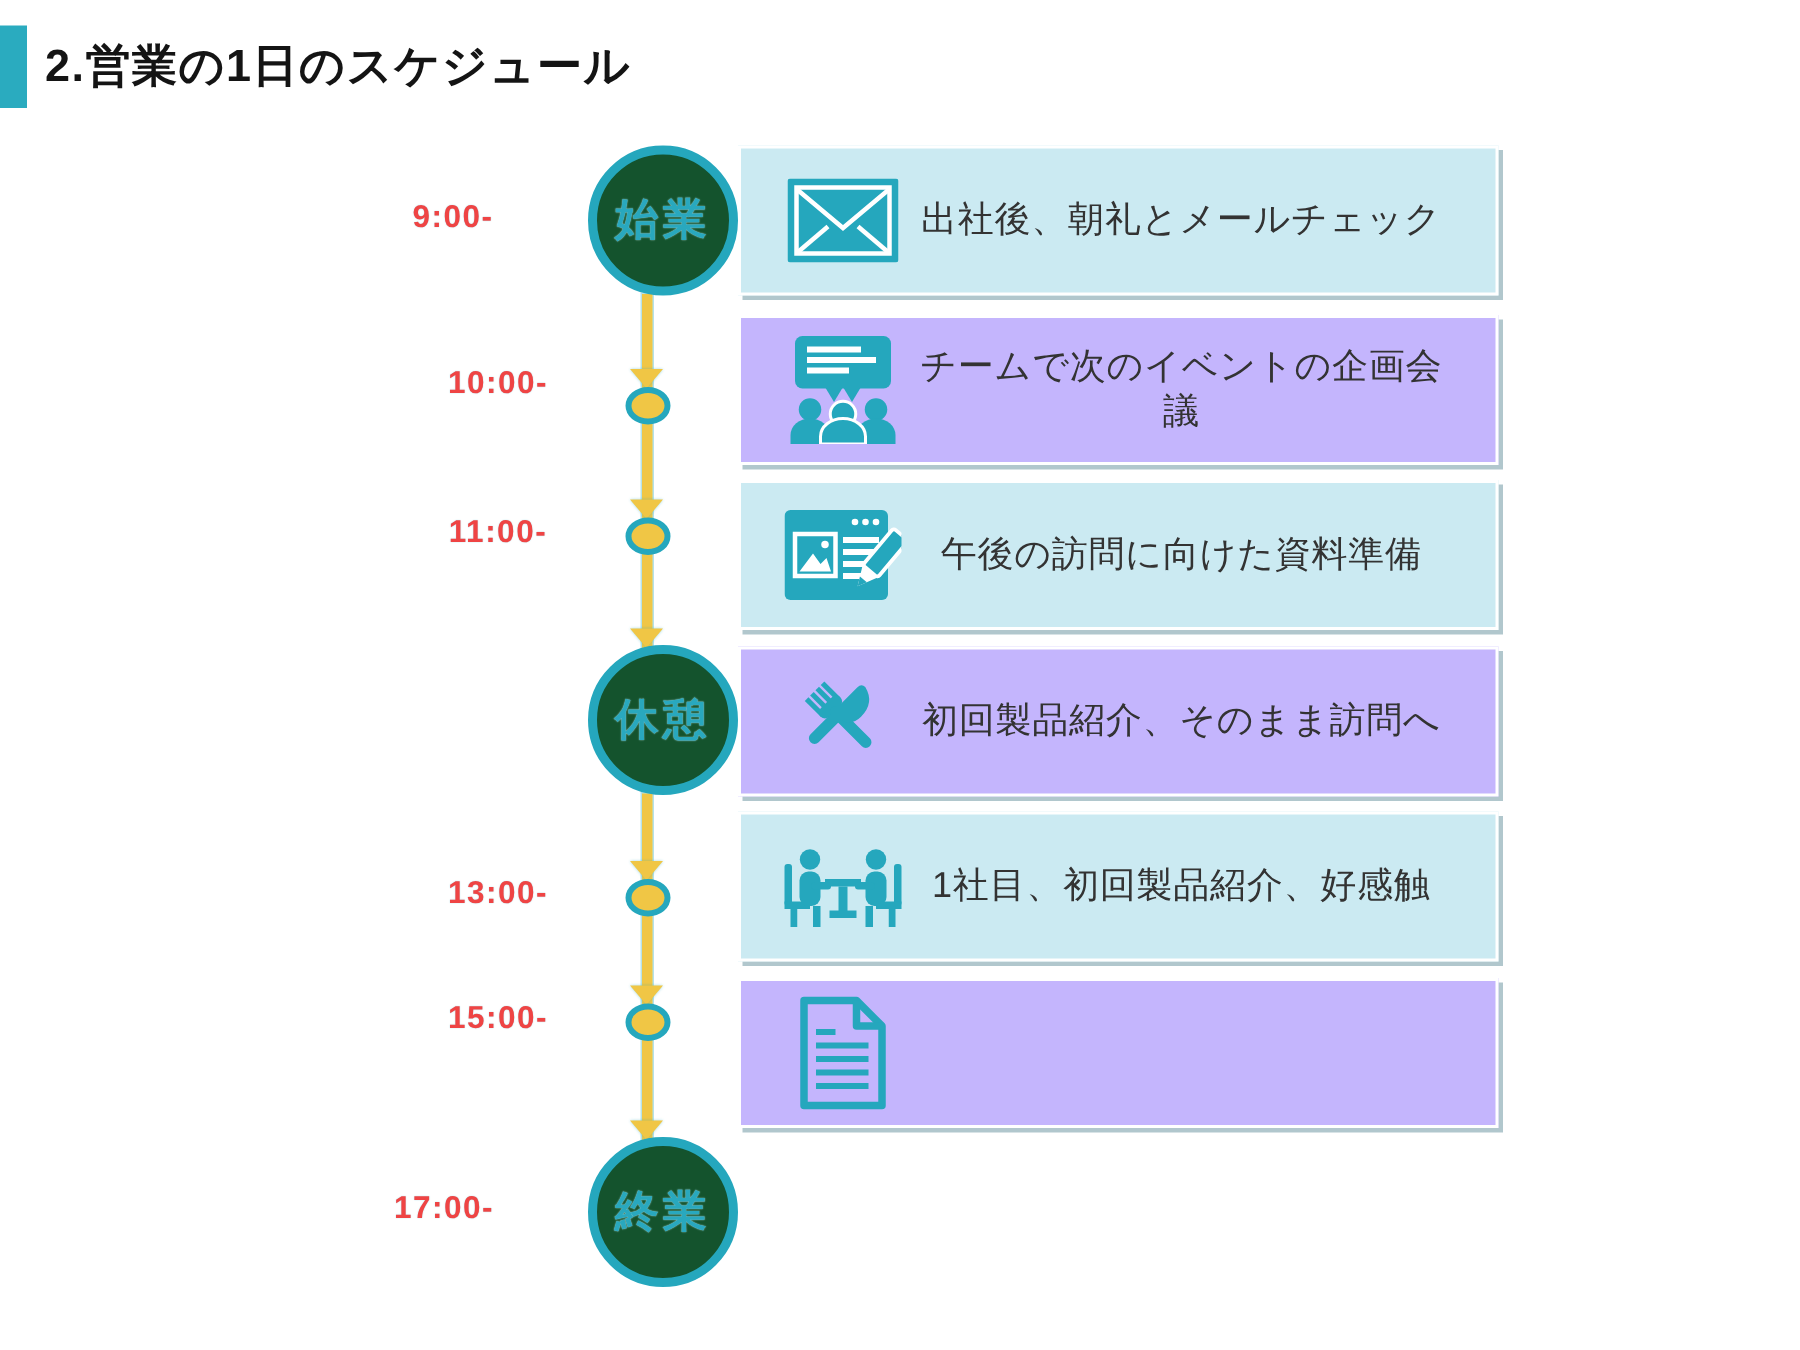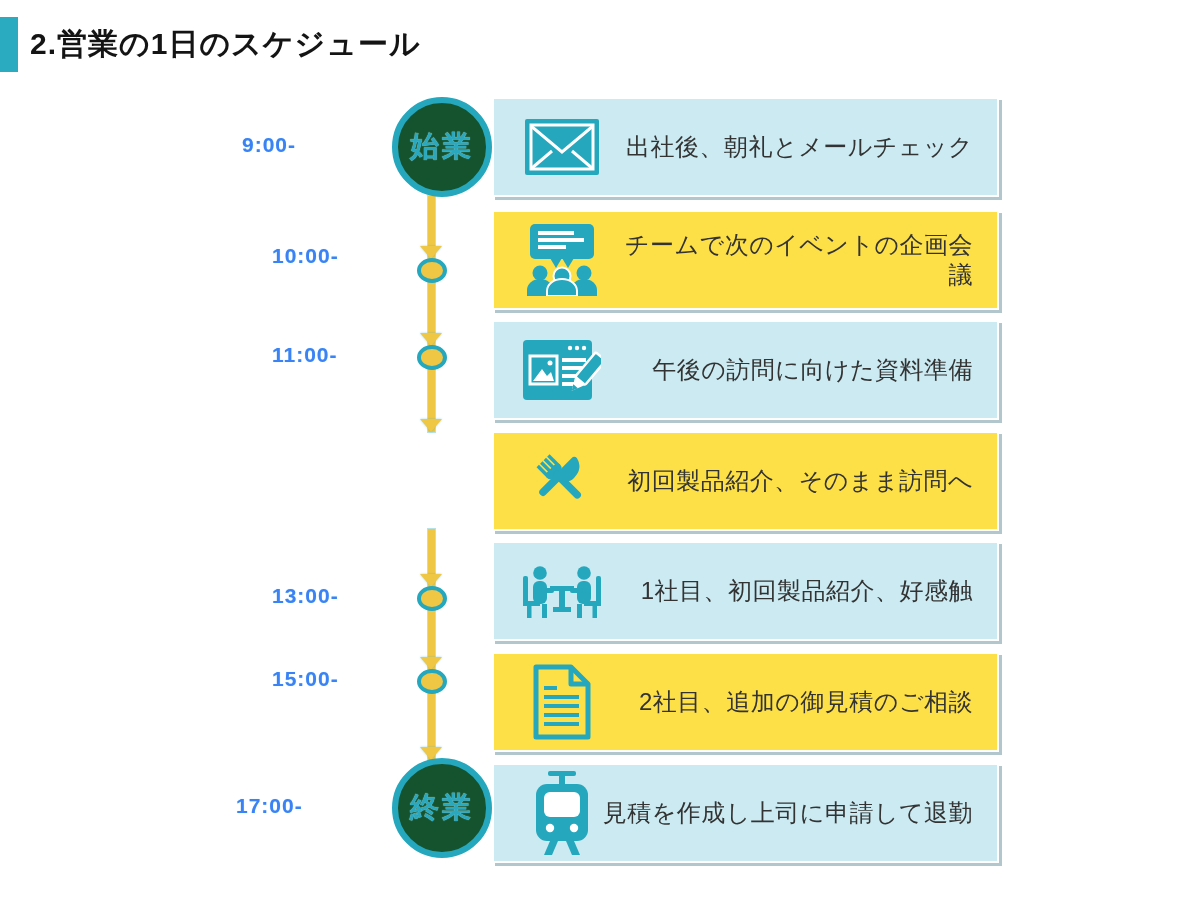--- a/index.html
+++ b/index.html
@@ -18,30 +18,30 @@
     border-left:11px solid transparent;border-right:11px solid transparent;border-top:13px solid #f0c645;
     filter:drop-shadow(0 0 1px rgba(42,171,191,.45));}
   
   .circle-node{position:absolute;left:392px;width:100px;height:100px;border-radius:50%;
     border:6px solid #25a7bd;background:#14532d;box-sizing:border-box;
     display:flex;align-items:center;justify-content:center;}
   .circle-node span{font-size:29px;font-weight:800;color:#29a8be;letter-spacing:3px;
     text-shadow:0 0 1px #bfe7ee;}
   .dot-node{position:absolute;left:417px;width:30px;height:25px;border-radius:50%;
     background:#f0c645;border:4px solid #25a7bd;box-sizing:border-box;}
-  .time-label{position:absolute;width:120px;text-align:left;font-size:21px;font-weight:800;
-    color:#3b82f6;letter-spacing:1px;text-shadow:0 0 1px #a9dde8;}
+  .time-label{position:absolute;width:120px;text-align:center;font-size:21px;font-weight:800;
+    color:#ef4444;letter-spacing:1px;text-shadow:0 0 1px #a9dde8;}
   
   .card{position:absolute;left:492px;width:507px;height:100px;box-sizing:border-box;
     border:2px solid #ffffff;box-shadow:3px 3px 0 rgba(70,122,136,.42);
     display:flex;align-items:center;padding:0 24px 0 28px;}
   .card.blue{background:#cbeaf2;}
-  .card.cream{background:#fde047;}
+  .card.cream{background:#c4b5fd;}
   .card .icon{flex:none;width:80px;height:78px;display:flex;align-items:center;justify-content:center;}
-  .card .card-text{flex:1;text-align:right;font-size:24px;color:#333333;letter-spacing:.5px;line-height:1.25;}
+  .card .card-text{flex:1;text-align:center;font-size:24px;color:#333333;letter-spacing:.5px;line-height:1.25;}
 </style>
 </head>
 <body>
 
 <div class="canvas">
 
   <div class="accent-bar"></div>
   <div class="page-title">2.営業の1日のスケジュール</div>
 
   <div class="vline seg1"></div>
@@ -51,20 +51,23 @@
   <div class="arrow-down" style="top:419px"></div>
   <div class="arrow-down" style="top:574px"></div>
   <div class="arrow-down" style="top:657px"></div>
   <div class="arrow-down" style="top:747px"></div>
 
   <div class="circle-node" style="top:97px">
     <span>始業</span>
   </div>
   <div class="dot-node" style="top:258px"></div>
   <div class="dot-node" style="top:345px"></div>
+  <div class="circle-node" style="top:430px">
+    <span>休憩</span>
+  </div>
   <div class="dot-node" style="top:586px"></div>
   <div class="dot-node" style="top:669px"></div>
   <div class="circle-node" style="top:758px">
     <span>終業</span>
   </div>
 
   <div class="time-label" style="left:242px;top:133px">9:00-</div>
   <div class="time-label" style="left:272px;top:244px">10:00-</div>
   <div class="time-label" style="left:272px;top:343px">11:00-</div>
   <div class="time-label" style="left:272px;top:584px">13:00-</div>
@@ -181,34 +184,16 @@
       <svg width="62" height="76" viewBox="0 0 62 76">
         <path d="M5 3 h35 l17 17 v53 h-52 z" fill="none" stroke="#25a7bd" stroke-width="5" stroke-linejoin="round"></path>
         <path d="M40 3 v17 h17" fill="none" stroke="#25a7bd" stroke-width="5" stroke-linejoin="round"></path>
         <rect x="13" y="22" width="13" height="4" fill="#25a7bd"></rect>
         <rect x="13" y="31" width="35" height="4" fill="#25a7bd"></rect>
         <rect x="13" y="40" width="35" height="4" fill="#25a7bd"></rect>
         <rect x="13" y="49" width="35" height="4" fill="#25a7bd"></rect>
         <rect x="13" y="58" width="35" height="4" fill="#25a7bd"></rect>
       </svg>
     </div>
-    <div class="card-text">2社目、追加の御見積のご相談</div>
   </div>
 
-  <div class="card blue" style="top:763px">
-    <div class="icon">
-      <svg width="62" height="84" viewBox="0 0 62 84">
-        <g fill="#25a7bd">
-          <rect x="17" y="0" width="28" height="5" rx="2"></rect>
-          <rect x="28" y="4" width="6" height="11"></rect>
-          <rect x="5" y="13" width="52" height="57" rx="11"></rect>
-          <rect x="13" y="21" width="36" height="25" rx="6" fill="#ffffff"></rect>
-          <circle cx="19" cy="57" r="4.2" fill="#ffffff"></circle>
-          <circle cx="43" cy="57" r="4.2" fill="#ffffff"></circle>
-          <polygon points="19,70 27,70 21,84 13,84"></polygon>
-          <polygon points="35,70 43,70 49,84 41,84"></polygon>
-        </g>
-      </svg>
-    </div>
-    <div class="card-text">見積を作成し上司に申請して退勤</div>
-  </div>
 
 </div>
 
 </body></html>

